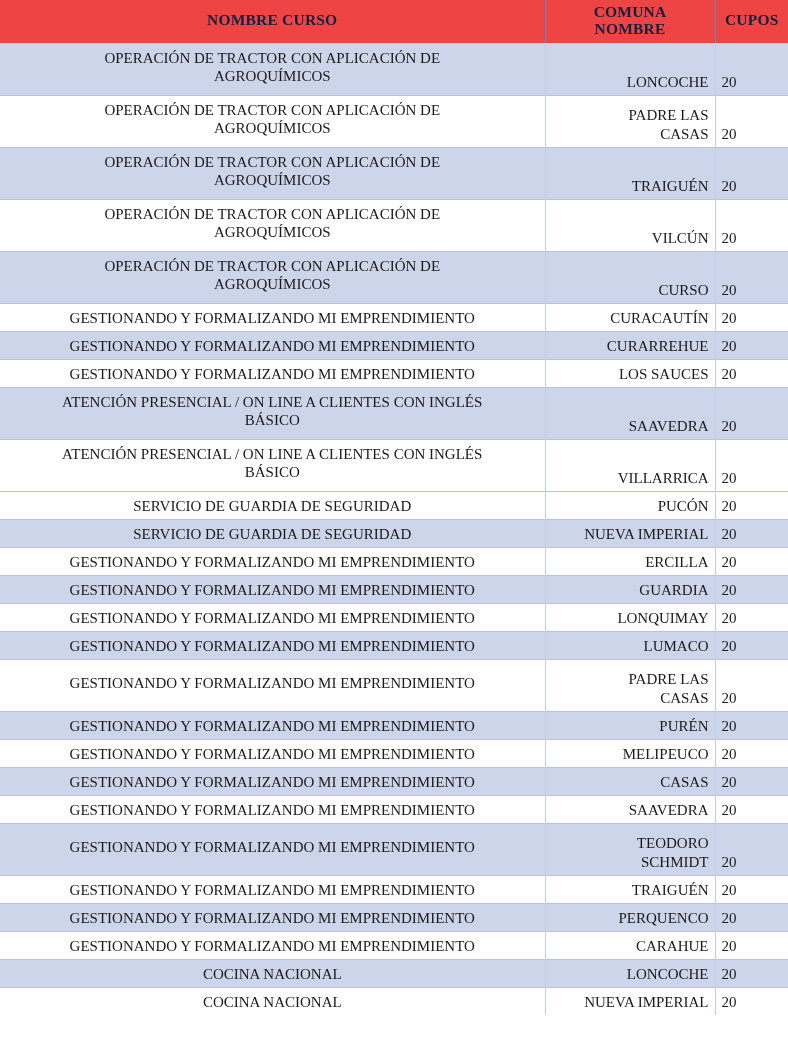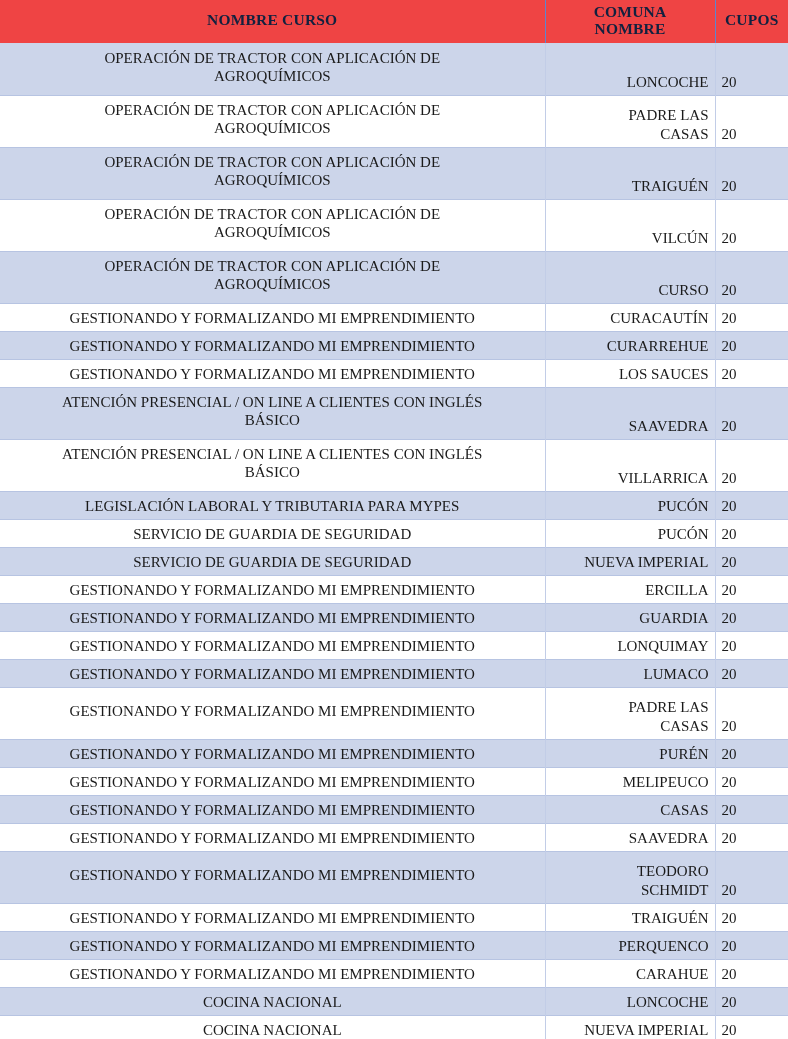--- a/index.html
+++ b/index.html
@@ -162,25 +162,20 @@
         <td class="cell-cupos">20</td>
       </tr>
       <tr class="tall band-plain">
         <td class="cell-curso">
           <span class="wrap2">ATENCIÓN PRESENCIAL / ON LINE A CLIENTES CON INGLÉS</span>
           <span class="wrap2">BÁSICO</span>
         </td>
         <td class="cell-comuna">VILLARRICA</td>
         <td class="cell-cupos">20</td>
       </tr>
-      <tr class="band-alt">
-        <td class="cell-curso">LEGISLACIÓN LABORAL Y TRIBUTARIA PARA MYPES</td>
-        <td class="cell-comuna">PUCÓN</td>
-        <td class="cell-cupos">20</td>
-      </tr>
       <tr class="band-plain">
         <td class="cell-curso">SERVICIO DE GUARDIA DE SEGURIDAD</td>
         <td class="cell-comuna">PUCÓN</td>
         <td class="cell-cupos">20</td>
       </tr>
       <tr class="band-alt">
         <td class="cell-curso">SERVICIO DE GUARDIA DE SEGURIDAD</td>
         <td class="cell-comuna">NUEVA IMPERIAL</td>
         <td class="cell-cupos">20</td>
       </tr>

